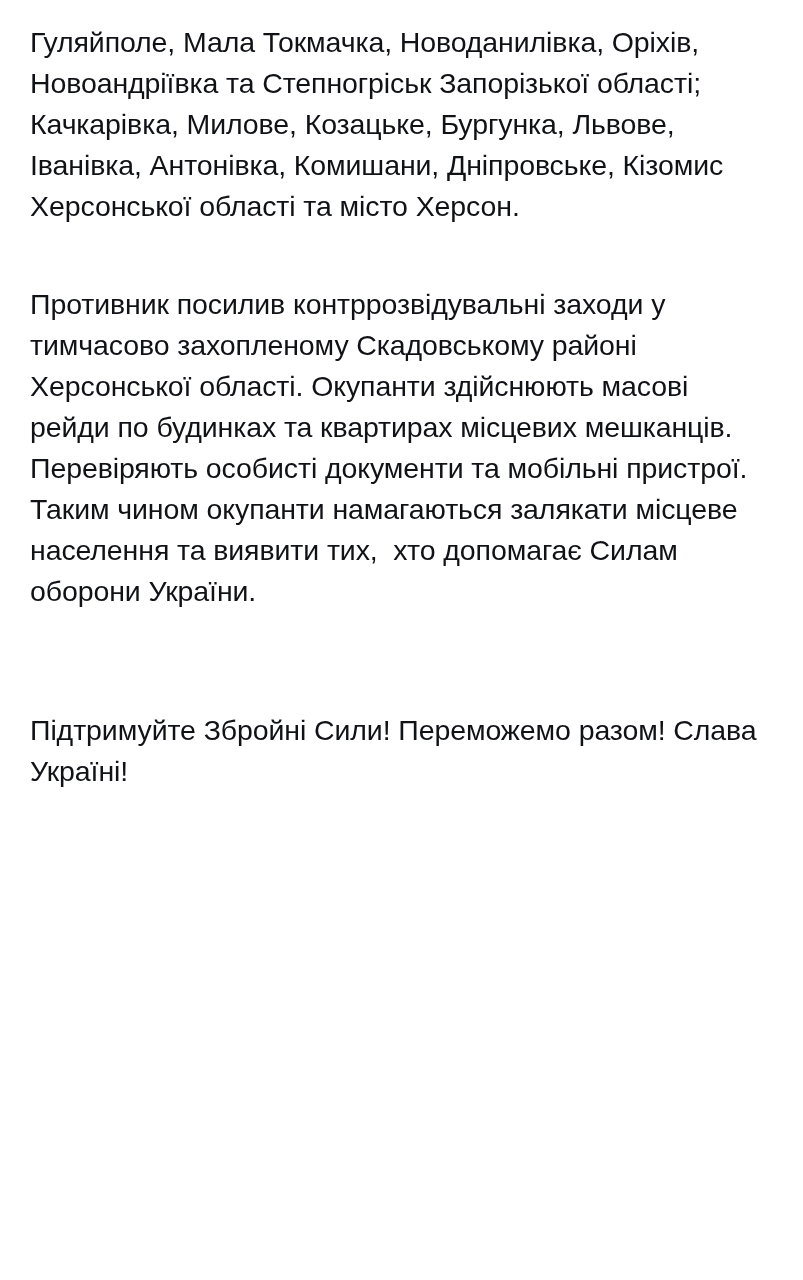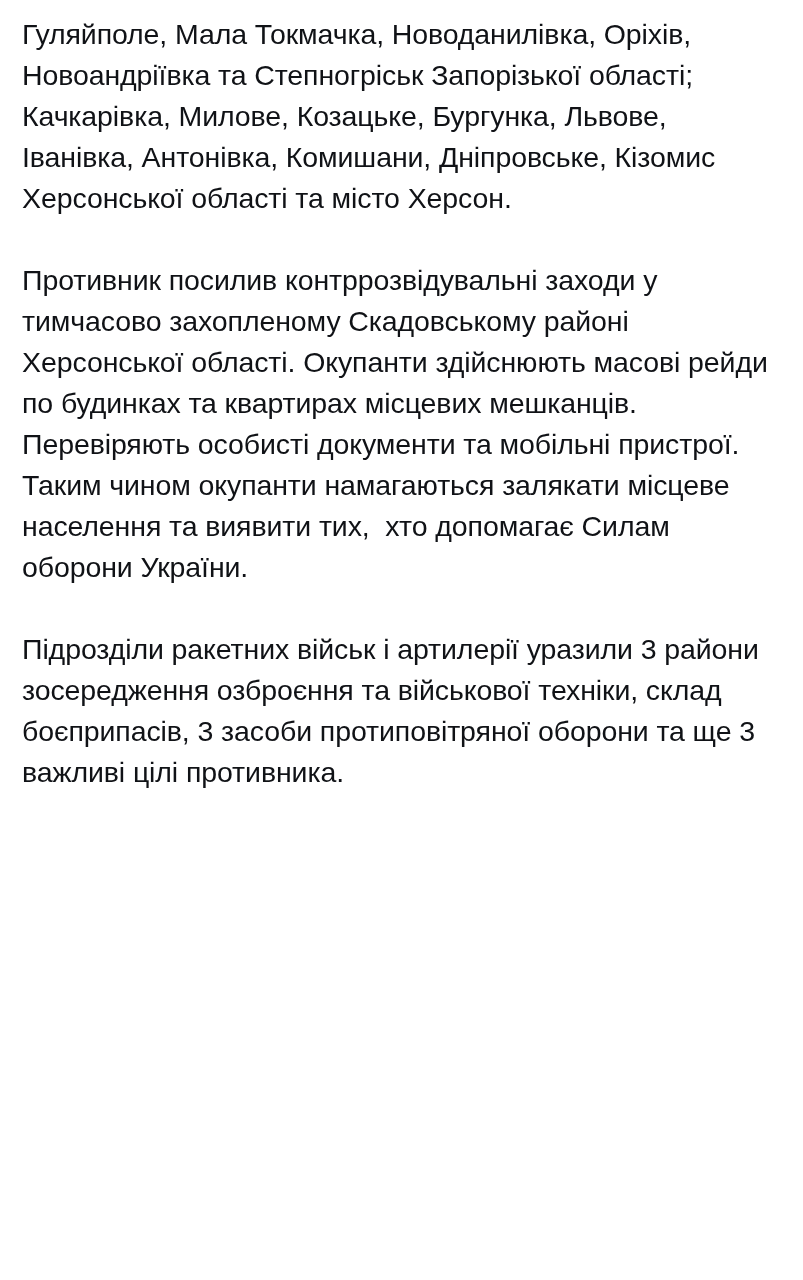--- a/index.html
+++ b/index.html
@@ -21,21 +21,21 @@
     padding: 14px 22px 10px 22px;
     position: relative;
   }
   .article {
     font-size: 28.5px;
     line-height: 41px;
     letter-spacing: -0.1px;
     color: #101216;
   }
   .para {
-    margin: 0;
+    margin: 8px;
     white-space: pre-wrap;
     word-wrap: break-word;
   }
   .para + .para {
     margin-top: 0;
   }
   .gap {
     height: 41px;
   }
 </style>
@@ -47,19 +47,19 @@
 
     <p class="para">Гуляйполе, Мала Токмачка, Новоданилівка, Оріхів, Новоандріївка та Степногріськ Запорізької області; Качкарівка, Милове, Козацьке, Бургунка, Львове, Іванівка, Антонівка, Комишани, Дніпровське, Кізомис Херсонської області та місто Херсон.</p>
 
     <div class="gap"></div>
 
     <p class="para">Противник посилив контррозвідувальні заходи у тимчасово захопленому Скадовському районі Херсонської області. Окупанти здійснюють масові рейди по будинках та квартирах місцевих мешканців. Перевіряють особисті документи та мобільні пристрої. Таким чином окупанти намагаються залякати місцеве населення та виявити тих,  хто допомагає Силам оборони України.</p>
 
     <div class="gap"></div>
 
 
-    <p class="para">Підрозділи ракетних військ і артилерії уразили 3 райони зосередження озброєння та військової техніки, склад боєприпасів, 3 засоби протиповітряної оборони та ще 3 важливі цілі противника.</p>
 
     <div class="gap"></div>
 
+    <p class="para">Підтримуйте Збройні Сили! Переможемо разом! Слава Україні!</p>
 
   </div>
 </div>
 
 </body></html>

